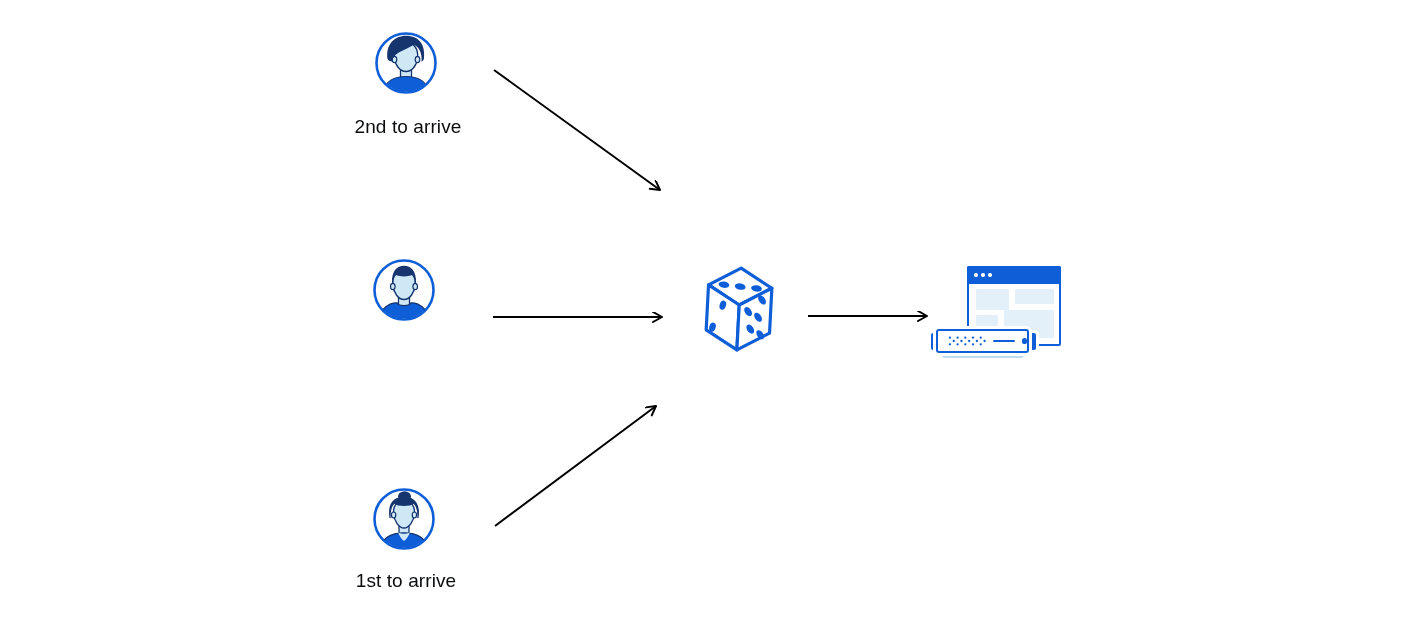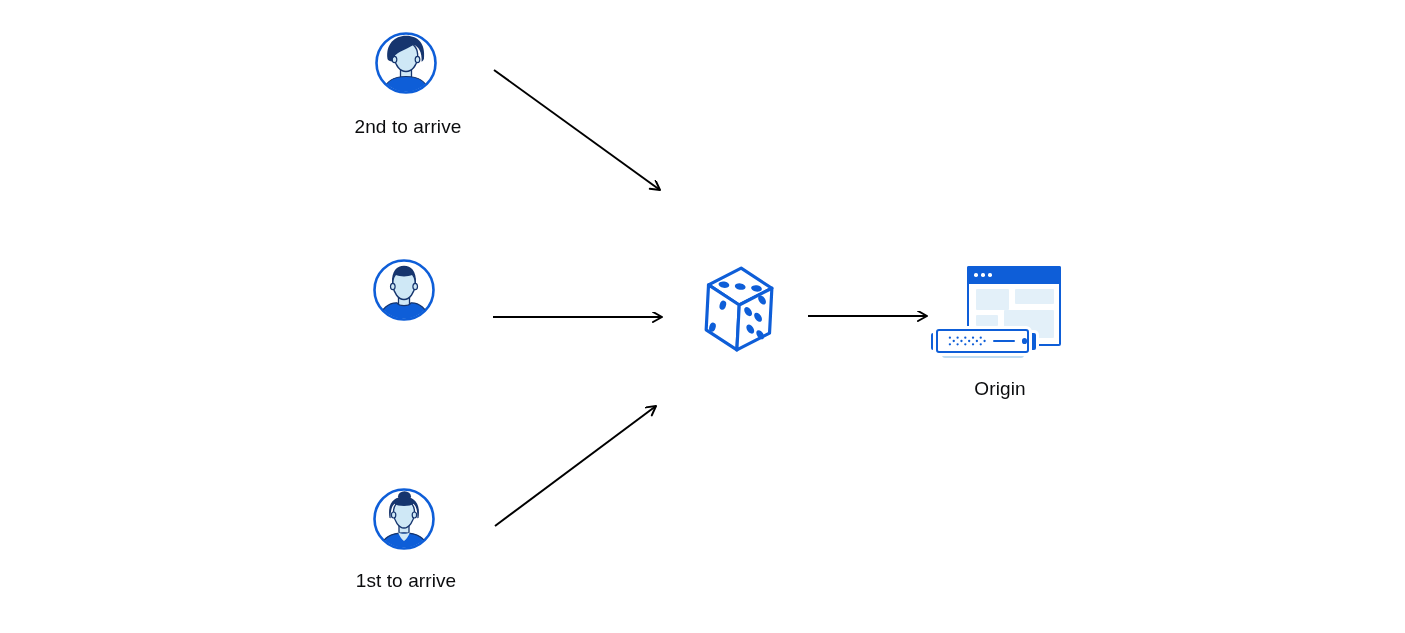--- a/index.html
+++ b/index.html
@@ -226,15 +226,14 @@
             <circle cx="19" cy="9.5" r="1.2"></circle>
             <circle cx="27" cy="9.5" r="1.2"></circle>
             <circle cx="35" cy="9.5" r="1.2"></circle>
         </g>
       </svg>
       <div class="server-line"></div>
       <div class="server-led"></div>
     </div>
   </div>
 
-  <div class="node-label" style="left:860px;top:378px;">Origin</div>
 
 </div>
 
 </body></html>

